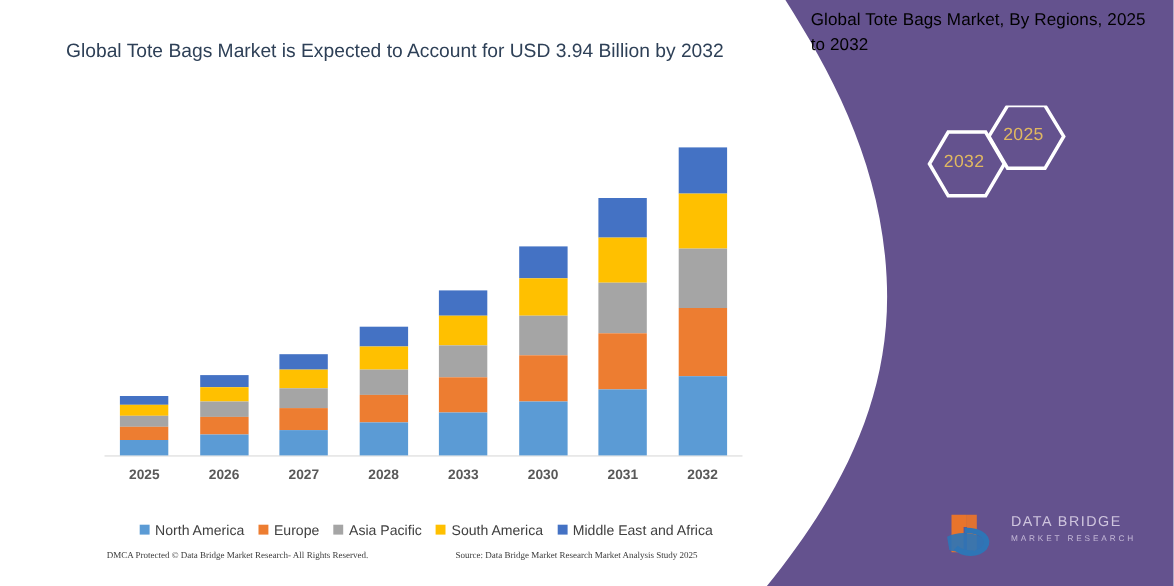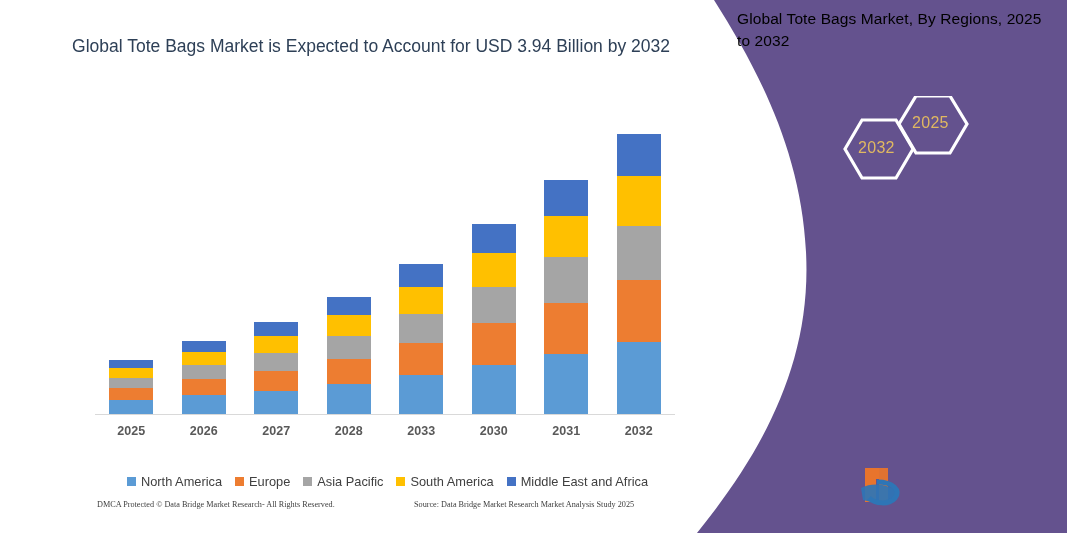--- a/index.html
+++ b/index.html
@@ -43,21 +43,21 @@
   #dbmr-logo{position:absolute;top:462px;right:22px;width:190px;height:48px;}
   #dbmr-logo .logo-text{
     position:absolute;left:64px;top:4px;color:#cfc5de;
   }
   #logo-title{font-size:13px;letter-spacing:1.4px;line-height:15px;}
   #logo-sub{font-size:7.5px;letter-spacing:2.6px;line-height:12px;margin-top:3px;color:#c3b7d6;}
 
   
   #chart-title{
     position:absolute;left:60px;top:32px;width:610px;
-    text-align:right;color:#2E4057;
+    text-align:left;color:#2E4057;
     font-size:17.5px;line-height:29px;font-weight:400;
   }
 
   #plot{
     position:absolute;left:95px;top:110px;width:580px;height:305px;
   }
   #baseline{
     position:absolute;left:0;bottom:0;width:580px;height:1px;background:#d9d9d9;
   }
   .bar{
@@ -121,20 +121,24 @@
     </div>
 
 
     <div id="dbmr-logo">
       <svg width="62" height="46" viewBox="0 0 62 46" xmlns="http://www.w3.org/2000/svg">
         <path d="M10 6 L24 6 L24 17 L21 17 L21 40 L10 40 Z" fill="#E8742C"></path>
         <path d="M24 6 L33 6 L33 40 L24 40 Z" fill="#E8742C" opacity="0.95"></path>
         <path d="M6 26 C18 20, 34 22, 44 31 C36 40, 20 42, 8 38 Z" fill="#2E75B6" opacity="0.92"></path>
         <path d="M22 20 C38 20, 46 28, 40 36 C34 43, 20 42, 14 36" fill="none" stroke="#2E75B6" stroke-width="5"></path>
       </svg>
+      <div class="logo-text">
+        <div id="logo-title">DATA BRIDGE</div>
+        <div id="logo-sub">MARKET RESEARCH</div>
+      </div>
     </div>
   </div>
 
   <div id="chart-title">Global Tote Bags Market is Expected to Account for USD 3.94 Billion by 2032</div>
 
   <div id="plot">
     <div id="baseline"></div>
   <div class="bar" style="left: 14.25px;">
         <div class="seg" style="background: rgb(91, 155, 213); height: 13.7491px;"></div>
         <div class="seg" style="background: rgb(237, 125, 49); height: 11.8911px;"></div>

